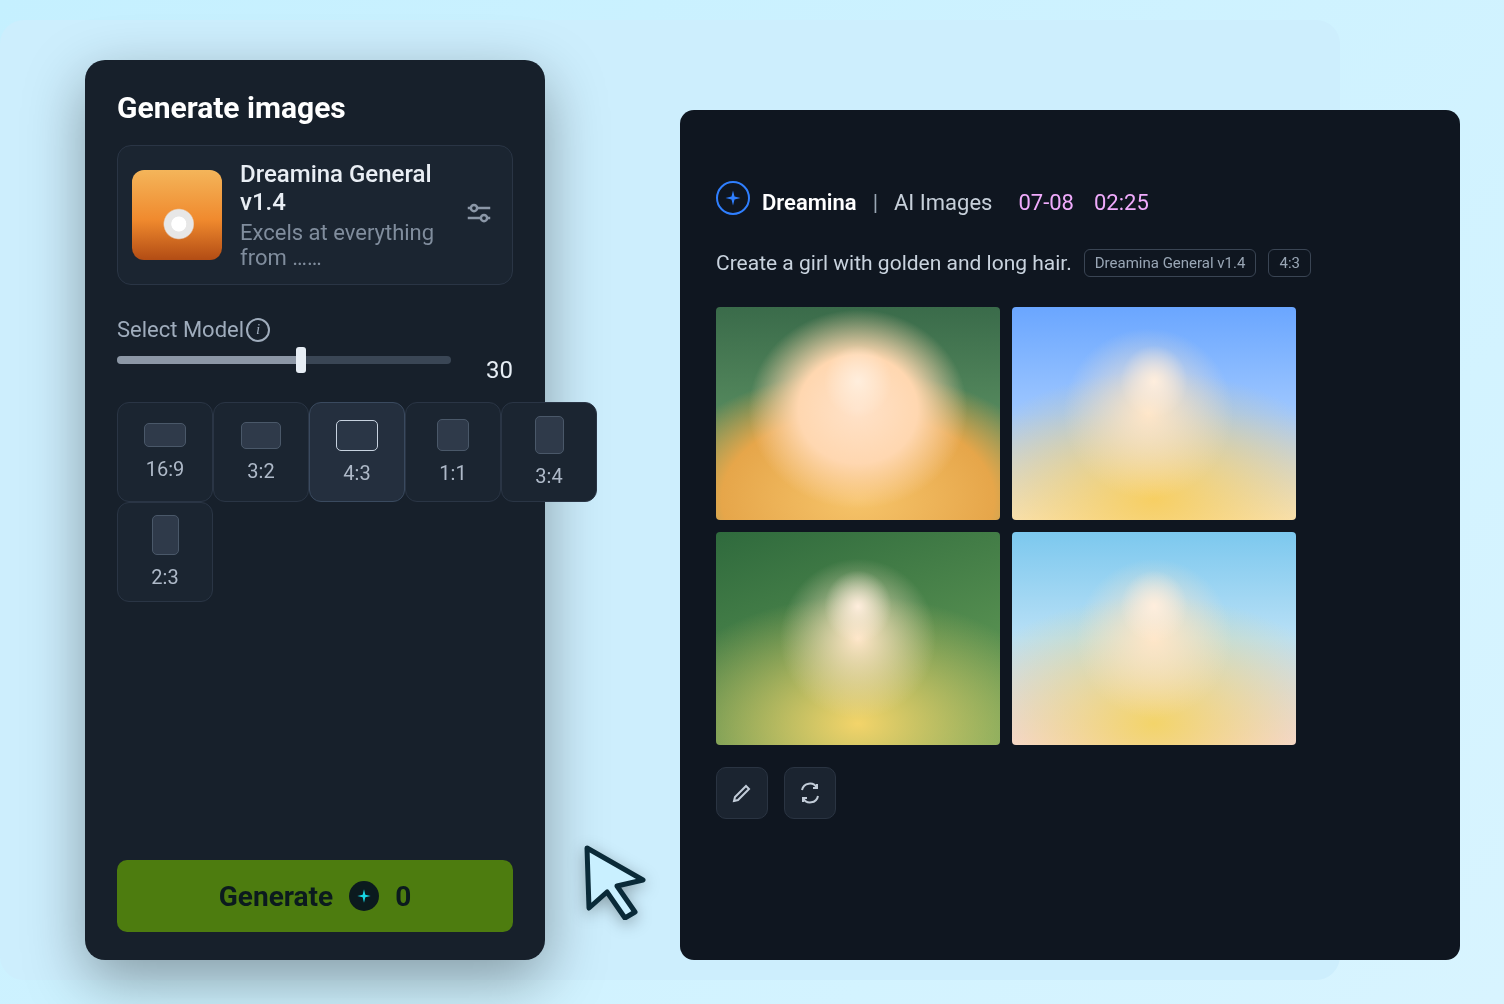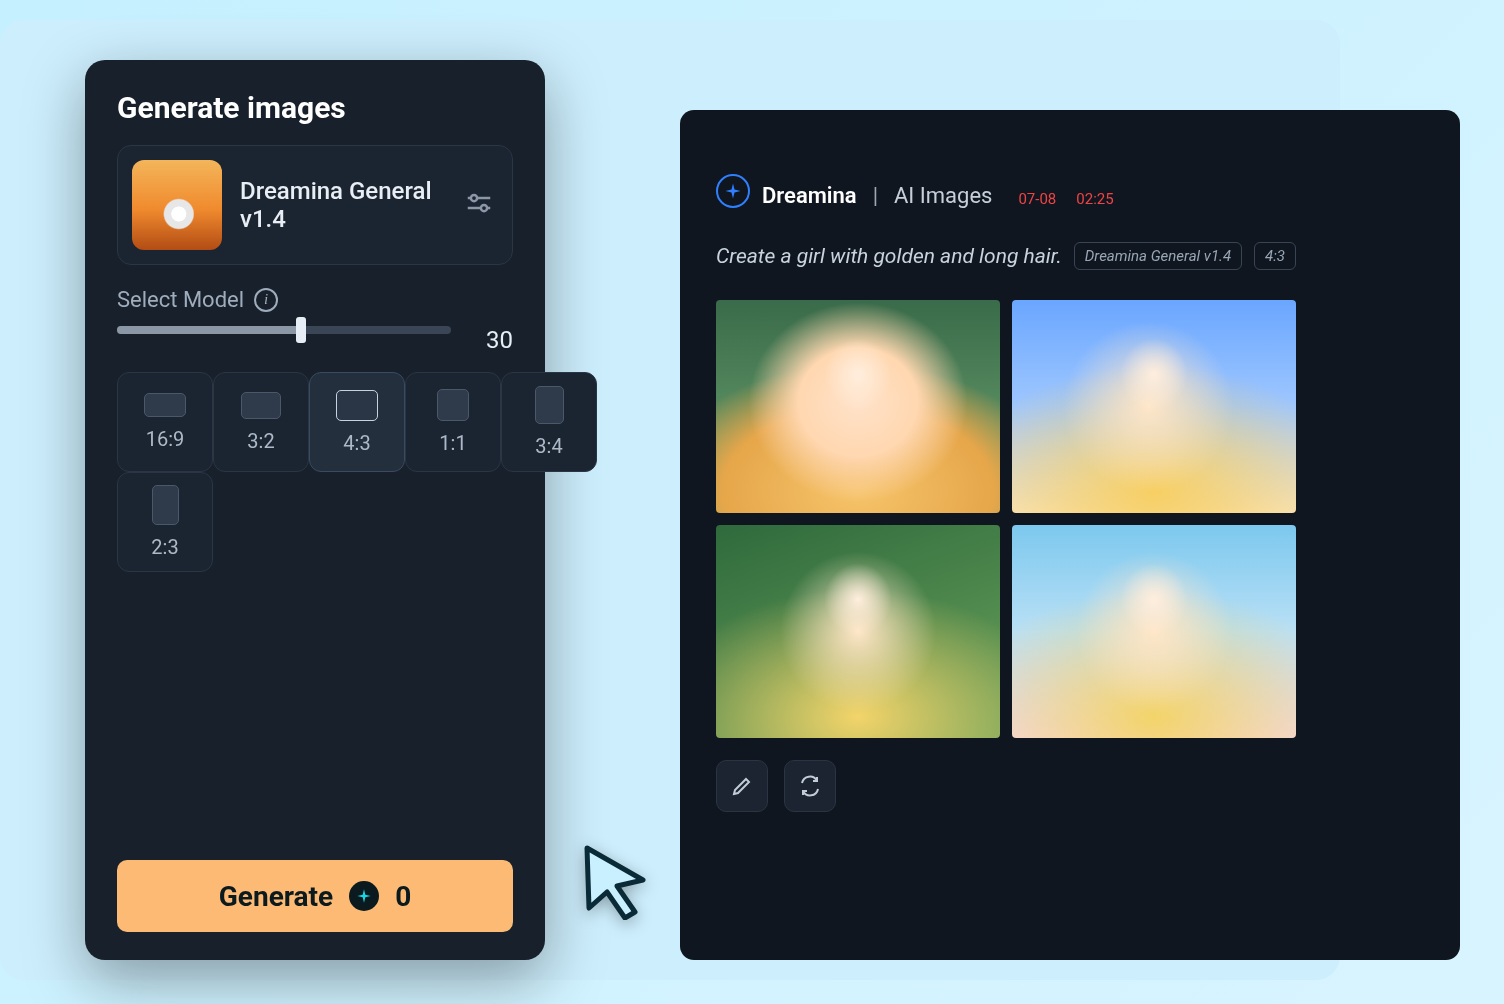--- a/index.html
+++ b/index.html
@@ -38,27 +38,26 @@
     width: 34px; height: 34px;
     border-radius: 50%;
     border: 2px solid #2f7fff;
     display: flex; align-items: center; justify-content: center;
     color: #2f7fff;
   }
   .brand-icon svg { width: 18px; height: 18px; }
   .brand-name { font-weight: 600; color: #fff; }
   .brand-sep { color: #9aa7b5; margin: 0 4px; }
   .brand-sub { color: #c7d0da; }
-  .date-txt, .time-txt { color: #ef4444; margin-left: 14px; font-size: 15px; margin-top: 48px; }
+  .date-txt, .time-txt { color: #f0abfc; margin-left: 14px; font-size: 22px; margin-top: 48px; }
   .time-txt { margin-left: 8px; }
   .prompt-row {
     display: flex; align-items: center; gap: 12px;
     margin-top: 34px;
     font-size: 21px;
-    font-style: italic;
   }
   .prompt-text { color: #c9d3de; }
   .chip {
     border: 1px solid #3a4554;
     color: #99a6b5;
     font-size: 15px;
     padding: 4px 10px;
     border-radius: 6px;
   }
   .grid {
@@ -144,22 +143,22 @@
       linear-gradient(180deg, #f4b55a 0%, #f08a2e 55%, #b24c14 100%);
     position: relative; flex: 0 0 auto;
   }
   .model-text { flex: 1; }
   .model-name { font-size: 24px; color: #e9eef4; font-weight: 500; }
   .model-desc { font-size: 22px; color: #808d9d; margin-top: 4px; }
   .sliders-icon { color: #8b97a7; }
   .sliders-icon svg { width: 30px; height: 30px; stroke: currentColor; fill: none; stroke-width: 2; }
 
   .row-label {
-    display: flex; align-items: center; gap: 10px;
-    margin-top: 22px;
+    display: flex; align-items: center; gap: 2px;
+    margin-top: 32px;
     font-size: 22px; color: #9facbc;
   }
   .info-icon {
     width: 24px; height: 24px; border: 2px solid #9facbc; border-radius: 50%;
     display:flex;align-items:center;justify-content:center;
     font-size:15px; color:#9facbc; font-style: italic; font-family: Georgia, serif;
   }
   .slider-row { display:flex; gap:22px; margin-top:14px; }
   .slider {
     flex:1; height: 8px; background:#3a4655; border-radius:4px; position:relative;
@@ -197,21 +196,21 @@
   .rs-32{width:40px;height:27px}
   .rs-43{width:42px;height:31px}
   .rs-11{width:32px;height:32px}
   .rs-34{width:29px;height:38px}
   .rs-23{width:27px;height:40px}
   .rs-916{width:23px;height:41px}
 
   .generate-btn {
     position:absolute; left:32px; right:32px; bottom:28px;
     height:72px;
-    background:#fdba74;
+    background:#4d7c0f;
     border-radius:10px;
     display:flex; align-items:center; justify-content:center; gap:16px;
     font-size:28px; font-weight:700; color:#0b1a1e;
   }
   .gen-dot {
     width:30px;height:30px;border-radius:50%;background:#0b1a1e;
     display:flex;align-items:center;justify-content:center;color:#17d6e6;
   }
   .gen-dot svg{width:16px;height:16px;fill:currentColor}
   .gen-count{font-size:28px;font-weight:700;color:#0b1a1e}
@@ -269,20 +268,21 @@
     </div>
   </div>
 
   <div class="sidebar">
     <h1>Generate images</h1>
 
     <div class="model-card">
       <div class="model-thumb"></div>
       <div class="model-text">
         <div class="model-name">Dreamina General v1.4</div>
+        <div class="model-desc">Excels at everything from ……</div>
       </div>
       <span class="sliders-icon">
         <svg viewBox="0 0 24 24">
             <circle cx="8" cy="8" r="2.5"></circle>
             <line x1="3" y1="8" x2="5.5" y2="8"></line>
             <line x1="10.5" y1="8" x2="21" y2="8"></line>
             <circle cx="16" cy="16" r="2.5"></circle>
             <line x1="3" y1="16" x2="13.5" y2="16"></line>
             <line x1="18.5" y1="16" x2="21" y2="16"></line>
           </svg>

